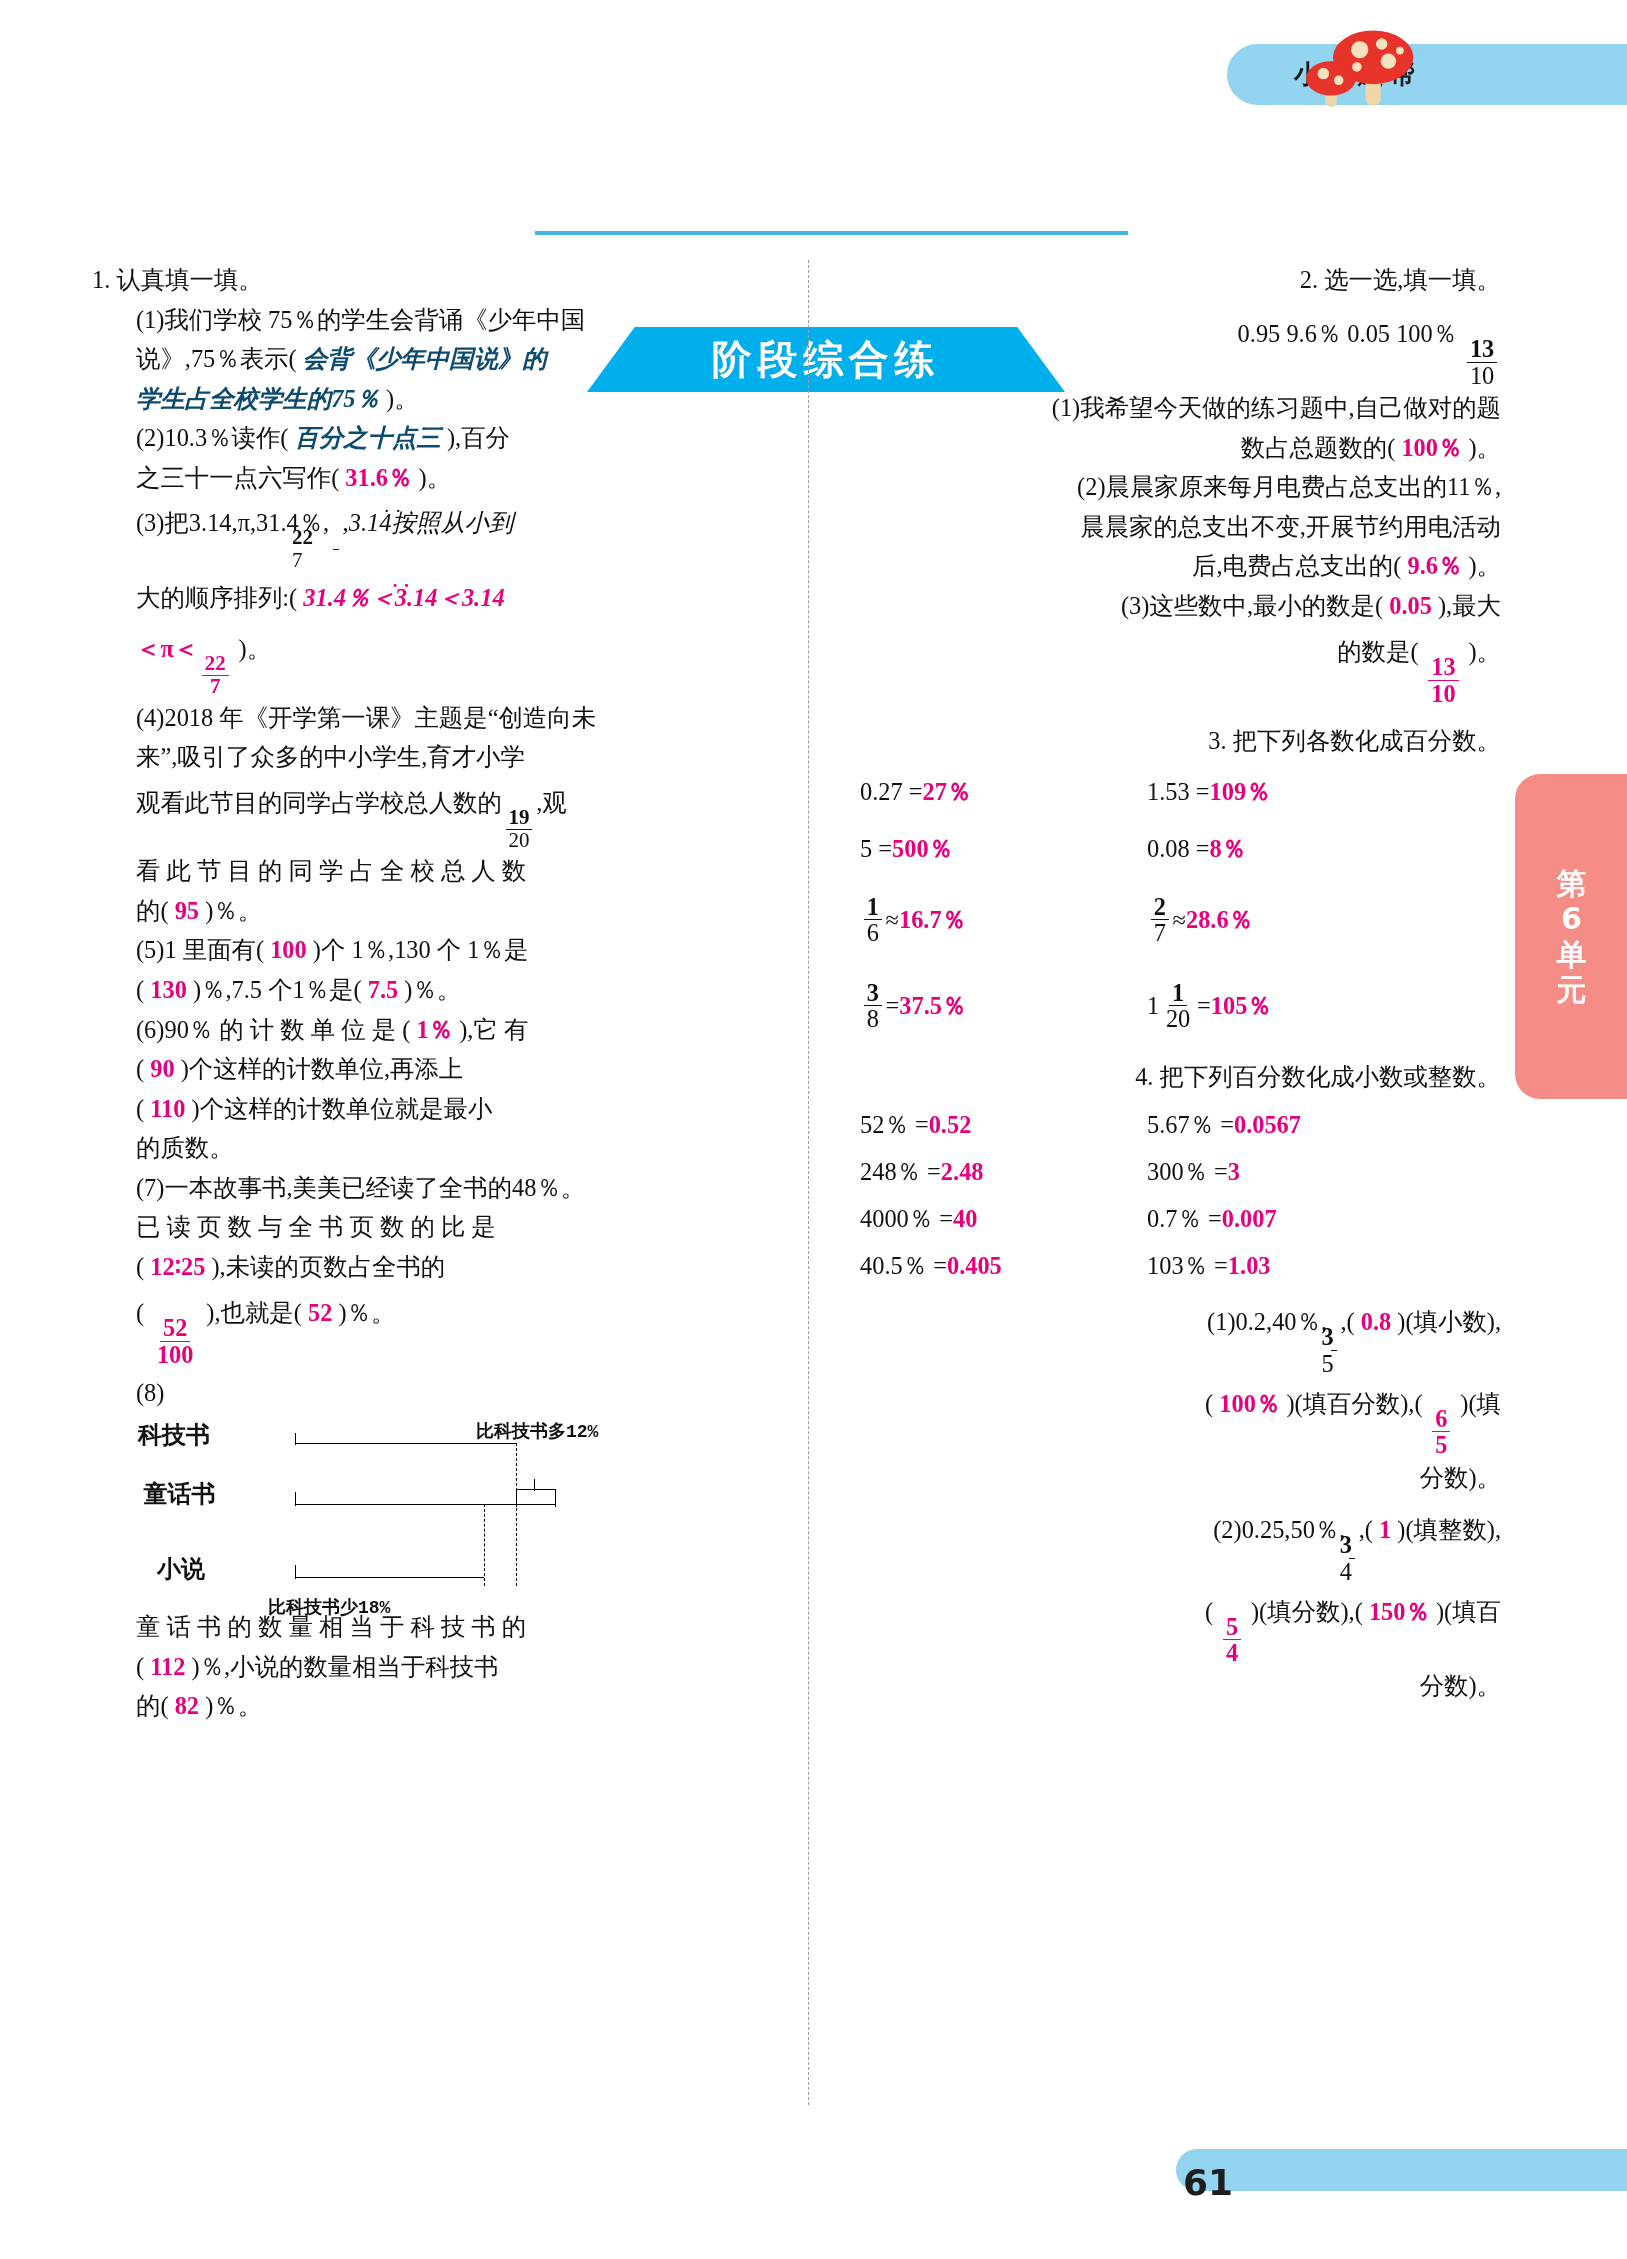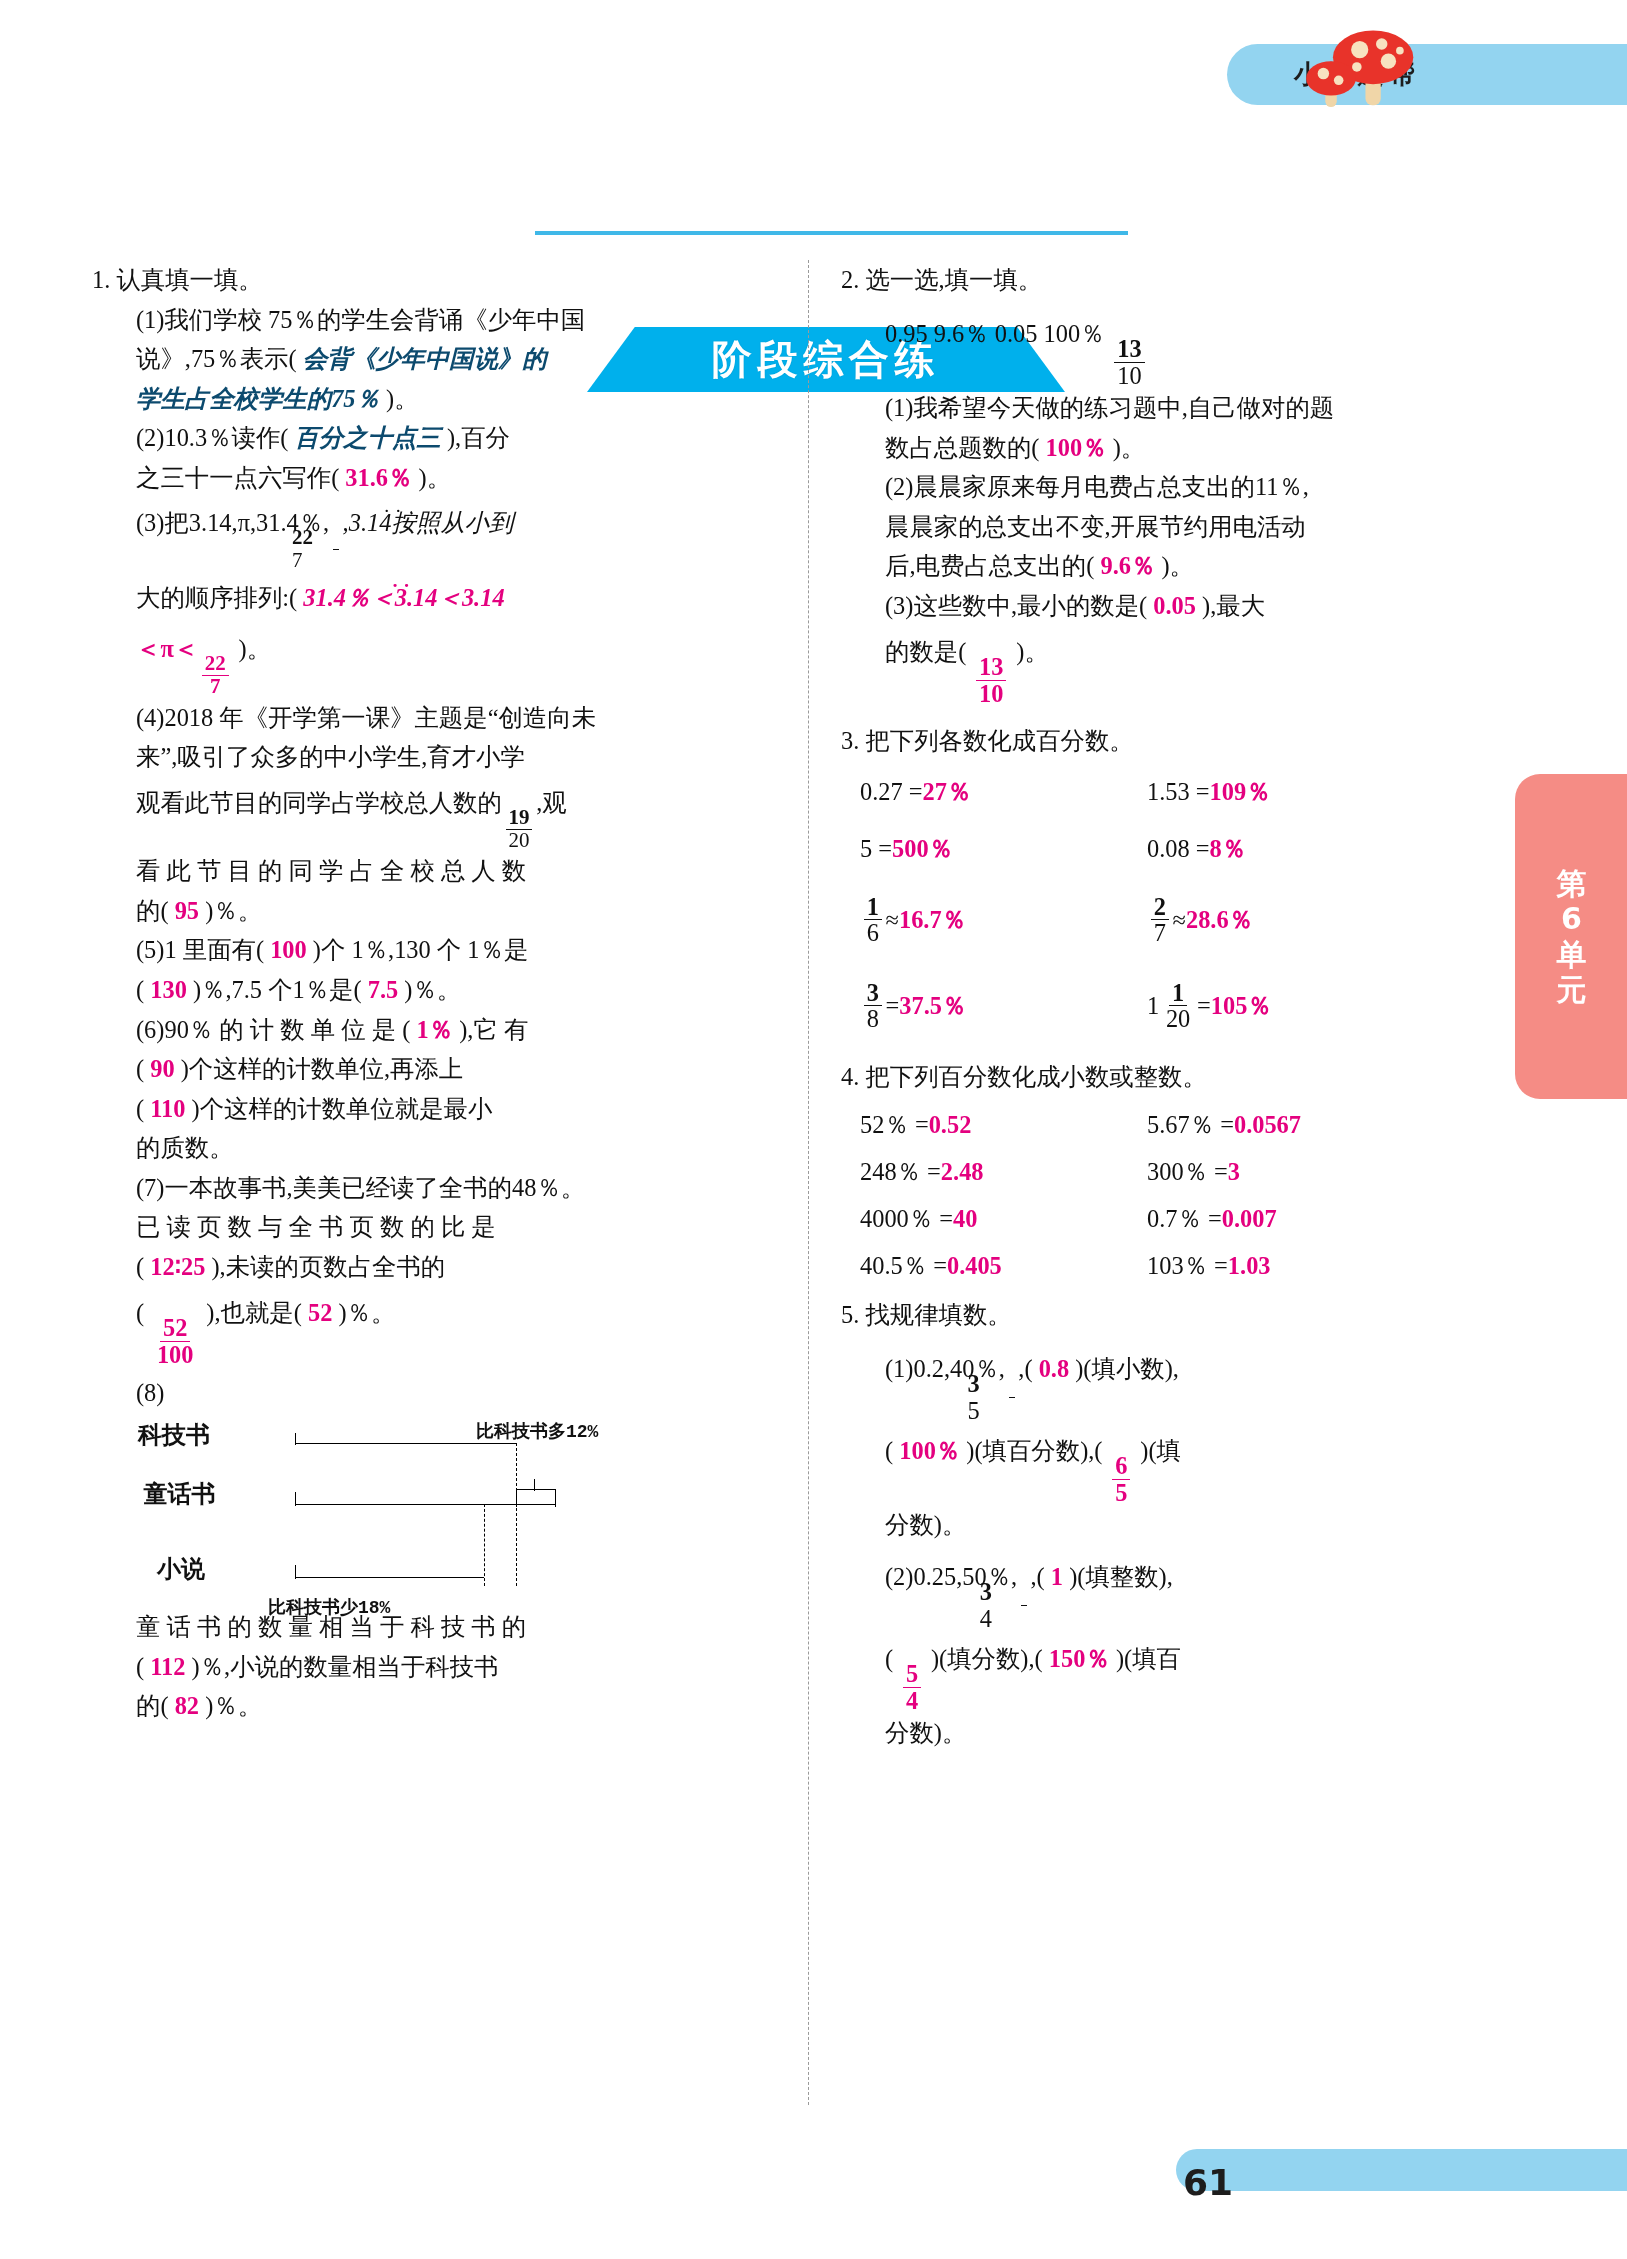--- a/index.html
+++ b/index.html
@@ -42,21 +42,21 @@
     color:#ffffff;font-size:40px;font-weight:bold;letter-spacing:5.7px;
     font-family:"DejaVu Sans","Liberation Sans",sans-serif;
     text-shadow:0 0 1.9px rgba(0,0,0,.12);
   }
 
   
   #divider{position:absolute;left:808px;top:260px;width:0;height:1845px;
     border-left:1.9px dashed #9a9a9a;}
   .col{position:absolute;top:260px;font-size:24.4px;line-height:1.62;}
   #col-left{left:92px;width:669px;}
-  #col-right{left:841px;width:660px;}
+  #col-right{left:841px;width:660px;text-align:right;}
 
   .q{margin-bottom:5.7px;}
   .q-head{text-indent:0;}
   .sub{margin-left:44px;text-indent:-44px;padding-left:44px;}
   .cont{margin-left:44px;}
 
   
   .frac{display:inline-flex;flex-direction:column;align-items:center;
         vertical-align:-0.62em;margin:0 3.8px;line-height:1.04;font-size:0.86em;}
   .frac .num{border-bottom:1.5px solid currentColor;padding:0 2.9px;font-weight:bold;}
@@ -428,21 +428,20 @@
           <span class="ans">0.405</span>
         </div>
       <div class="cell">
           <span>103％ =</span>
           <span class="ans">1.03</span>
         </div>
     </div>
   </div>
 
   <div class="q" style="margin-top:9.6px">
-    <div class="q-head">5. 找规律填数。</div>
 
     <div class="sub" style="line-height:2.2;margin-top:7.6px">
       <span>(1)</span><span>0.2,40％,</span><span class="frac" style="font-size:1em">
           <span class="num">3</span>
           <span class="den">5</span>
         </span><span>,(</span>
       <span class="ans">0.8</span>
       <span>)(填小数),</span>
     </div>
     <div class="cont" style="line-height:2.3">

